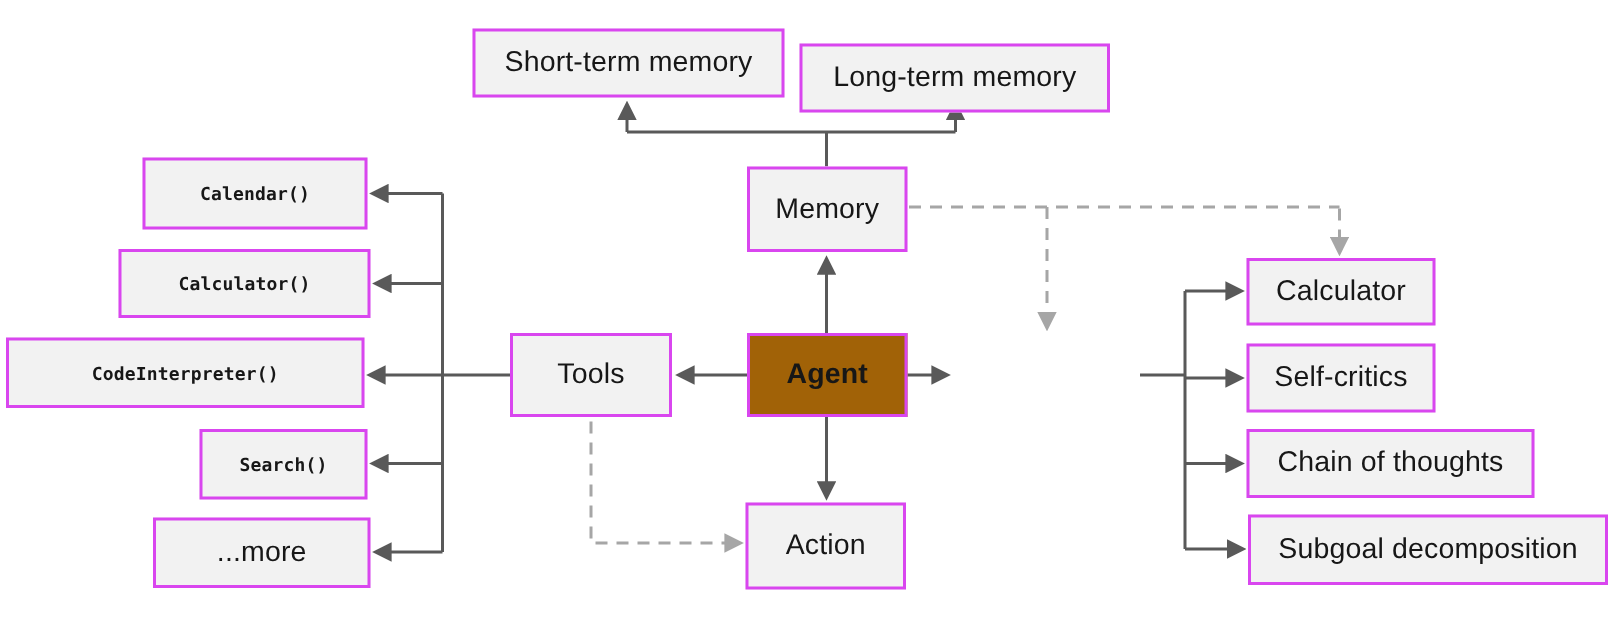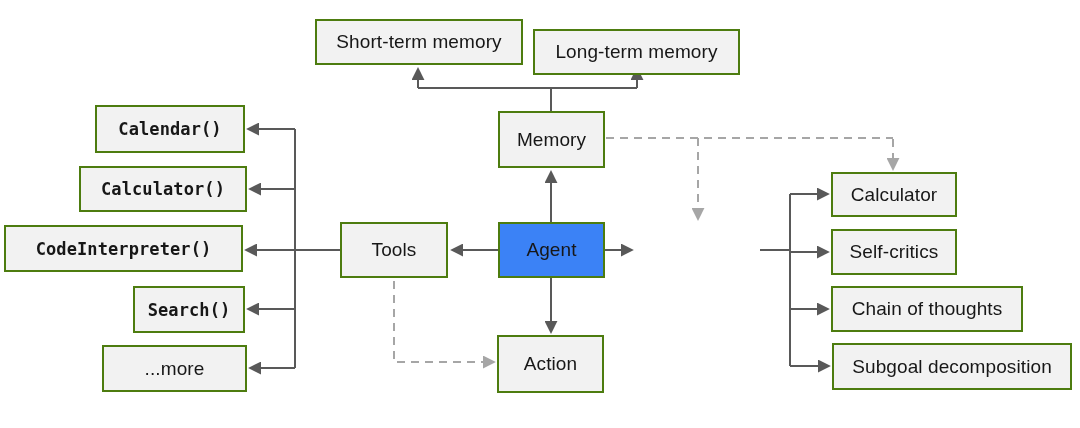--- a/index.html
+++ b/index.html
@@ -14,38 +14,38 @@
   #wires {
     position: absolute;
     left: 0; top: 0;
     width: 1080px; height: 428px;
     z-index: 1;
   }
   .node {
     position: absolute;
     box-sizing: border-box;
     background: #f2f2f2;
-    border: 2px solid #4d7c0f;
+    border: 2px solid #d946ef;
     display: flex;
     align-items: center;
     justify-content: center;
     font-size: 19px;
     color: #171717;
     z-index: 2;
     white-space: nowrap;
     letter-spacing: 0.1px;
   }
   .node.code {
     font-family: "DejaVu Sans Mono", "Liberation Mono", monospace;
     font-weight: bold;
-    font-size: 17px;
+    font-size: 12px;
   }
   .node.agent {
-    background: #3b82f6;
-    font-weight: normal;
+    background: #a16207;
+    font-weight: bold;
   }
 </style>
 </head>
 <body>
 
 <div id="stage">
 
   <svg id="wires" viewBox="0 0 1080 428" xmlns="http://www.w3.org/2000/svg">
     <defs>
       <marker id="ah" viewBox="0 0 10 10" refX="7" refY="5" markerWidth="6.5" markerHeight="6.5" orient="auto-start-reverse">

